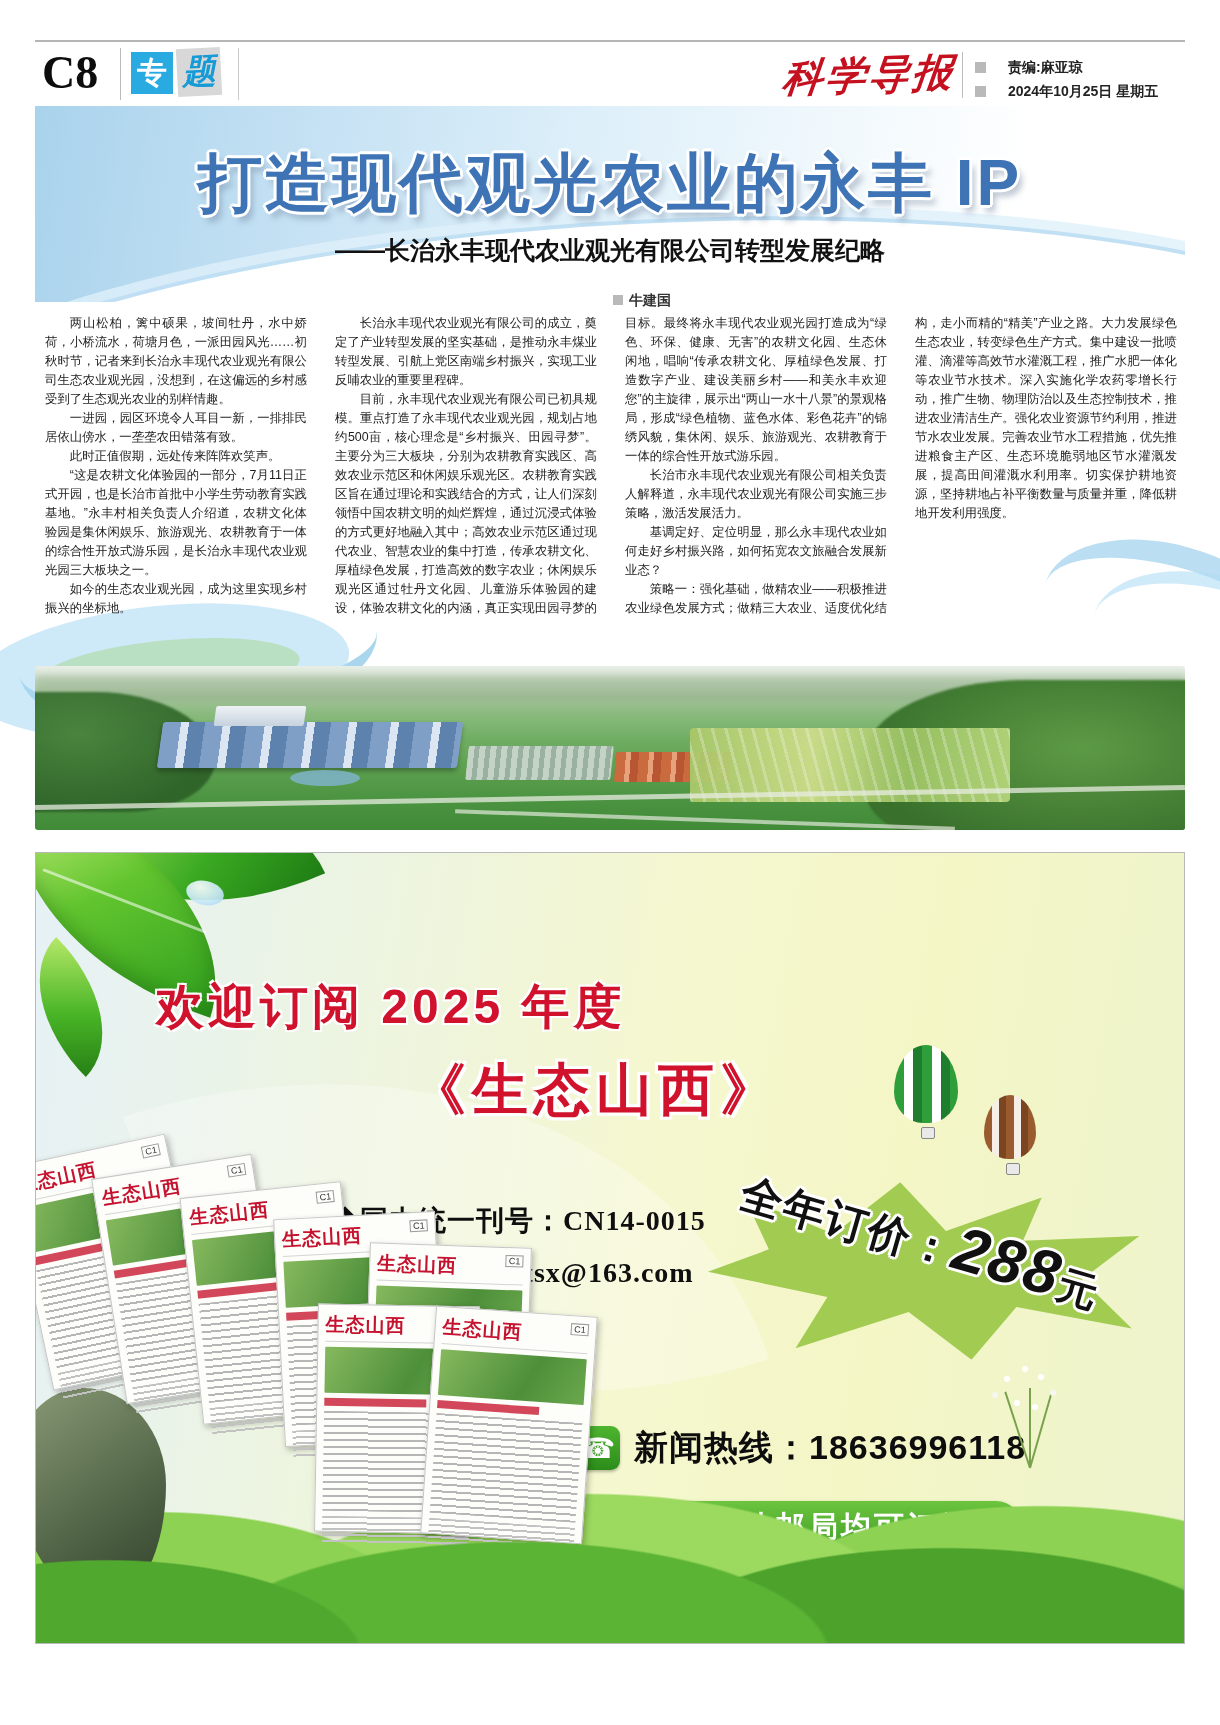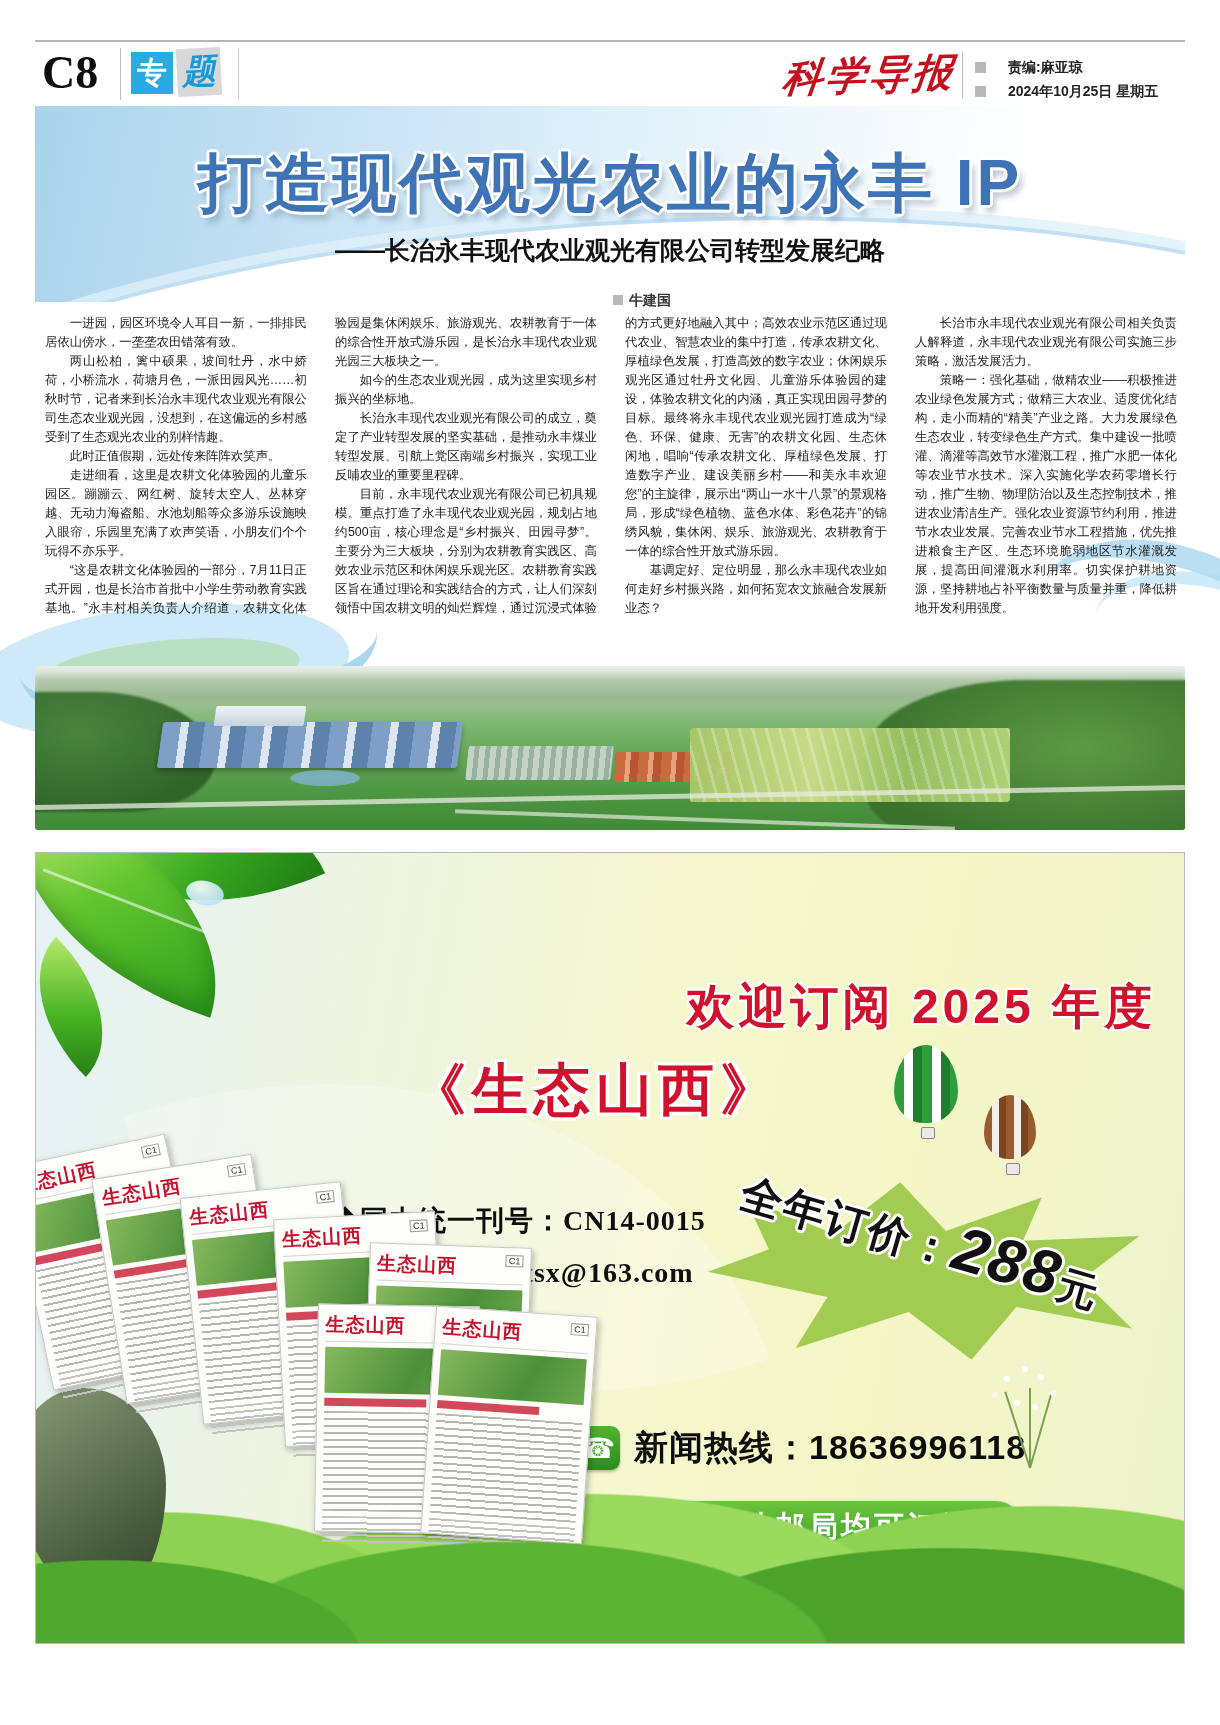--- a/index.html
+++ b/index.html
@@ -65,21 +65,21 @@
   .ad { position:absolute; left:35px; top:852px; width:1150px; height:792px; border:1px solid #b9b9b9; overflow:hidden;
     background:linear-gradient(100deg,#e6f1f7 0%,#ecf4e2 25%,#f5f7cf 52%,#f4f6c6 72%,#edf3cd 100%); }
   .ad-watermark { position:absolute; left:140px; top:170px; width:540px; height:430px; background:rgba(255,255,255,.30); border-radius:0 100% 0 100%; transform:rotate(-18deg); }
   .leaf { position:absolute; border-radius:0 100% 0 100%; }
   .leaf1 { left:-45px; top:-30px; width:250px; height:160px; transform:rotate(18deg); background:linear-gradient(135deg,#cdf07e,#62c52f 45%,#2f9e1d); box-shadow:inset -8px -10px 20px rgba(20,90,10,.35); }
   .leaf2 { left:55px; top:-70px; width:215px; height:140px; transform:rotate(-24deg); background:linear-gradient(150deg,#9ade52,#3aa922 55%,#1f7d14); }
   .leaf3 { left:-25px; top:115px; width:120px; height:78px; transform:rotate(45deg); background:linear-gradient(135deg,#b6e868,#49b526 55%,#267f15); }
   .leaf-vein { position:absolute; left:18%; top:46%; width:70%; height:3px; background:rgba(255,255,255,.55); border-radius:2px; transform:rotate(3deg); }
   .drop { position:absolute; left:150px; top:28px; width:38px; height:24px; background:radial-gradient(ellipse at 35% 30%,#ffffff,#cdeafb 55%,#9fd3ef); border-radius:50%; opacity:.9; transform:rotate(12deg); }
 
-  .ad-h1 { position:absolute; left:120px; top:122px; width:1000px; text-align:right; font-size:48px; font-weight:bold; color:#d0122c; letter-spacing:4px;
+  .ad-h1 { position:absolute; left:120px; top:122px; width:1000px; text-align:left; font-size:48px; font-weight:bold; color:#d0122c; letter-spacing:4px;
     text-shadow:-2px -2px 0 #fff,2px -2px 0 #fff,-2px 2px 0 #fff,2px 2px 0 #fff; }
   .ad-h2 { position:absolute; left:60px; top:200px; width:1000px; text-align:center; font-size:56px; font-weight:bold; color:#d0122c; letter-spacing:6px;
     text-shadow:-3px -3px 0 #fff,3px -3px 0 #fff,-3px 3px 0 #fff,3px 3px 0 #fff; }
 
   .ad-bullets { position:absolute; left:295px; top:342px; font-size:28px; font-weight:bold; color:#0f0f0f; line-height:52px; font-family:"Liberation Serif", serif; letter-spacing:1px; }
 
   .price-star { position:absolute; left:672px; top:330px; width:430px; height:175px; background:#a2cb51; transform:rotate(2deg);
     clip-path:polygon(0% 55%,14% 41%,8% 12%,29% 31%,44% 0%,55% 27%,77% 6%,73% 31%,100% 26%,87% 52%,99% 79%,72% 69%,62% 100%,47% 74%,21% 97%,28% 67%); }
   .price-text { position:absolute; left:700px; top:352px; width:400px; transform:rotate(16deg); font-weight:bold; color:#101010; white-space:nowrap;
     text-shadow:-3px 0 0 #fff,3px 0 0 #fff,0 -3px 0 #fff,0 3px 0 #fff,-2px -2px 0 #fff,2px 2px 0 #fff,-2px 2px 0 #fff,2px -2px 0 #fff; }
@@ -161,30 +161,29 @@
   <div class="subhead">——长治永丰现代农业观光有限公司转型发展纪略</div>
   <div class="byline"><span class="sq"></span><span>牛建国</span></div>
 
   <div class="wave-bl1"></div>
   <div class="wave-bl2"></div>
   <div class="wave-bl3"></div>
   <div class="wave-br1"></div>
   <div class="wave-br2"></div>
 
   <div class="columns">
+      <p>两山松柏，篱中硕果，坡间牡丹，水中娇荷，小桥流水，荷塘月色，一派田园风光……初秋时节，记者来到长治永丰现代农业观光有限公司生态农业观光园，没想到，在这偏远的乡村感受到了生态观光农业的别样情趣。</p>
       <p>一进园，园区环境令人耳目一新，一排排民居依山傍水，一垄垄农田错落有致。</p>
-      <p>两山松柏，篱中硕果，坡间牡丹，水中娇荷，小桥流水，荷塘月色，一派田园风光……初秋时节，记者来到长治永丰现代农业观光有限公司生态农业观光园，没想到，在这偏远的乡村感受到了生态观光农业的别样情趣。</p>
       <p>此时正值假期，远处传来阵阵欢笑声。</p>
-      <p>走进细看，这里是农耕文化体验园的儿童乐园区。蹦蹦云、网红树、旋转太空人、丛林穿越、无动力海盗船、水池划船等众多游乐设施映入眼帘，乐园里充满了欢声笑语，小朋友们个个玩得不亦乐乎。</p>
       <p>“这是农耕文化体验园的一部分，7月11日正式开园，也是长治市首批中小学生劳动教育实践基地。”永丰村相关负责人介绍道，农耕文化体验园是集休闲娱乐、旅游观光、农耕教育于一体的综合性开放式游乐园，是长治永丰现代农业观光园三大板块之一。</p>
       <p>如今的生态农业观光园，成为这里实现乡村振兴的坐标地。</p>
       <p>长治永丰现代农业观光有限公司的成立，奠定了产业转型发展的坚实基础，是推动永丰煤业转型发展、引航上党区南端乡村振兴，实现工业反哺农业的重要里程碑。</p>
       <p>目前，永丰现代农业观光有限公司已初具规模。重点打造了永丰现代农业观光园，规划占地约500亩，核心理念是“乡村振兴、田园寻梦”。主要分为三大板块，分别为农耕教育实践区、高效农业示范区和休闲娱乐观光区。农耕教育实践区旨在通过理论和实践结合的方式，让人们深刻领悟中国农耕文明的灿烂辉煌，通过沉浸式体验的方式更好地融入其中；高效农业示范区通过现代农业、智慧农业的集中打造，传承农耕文化、厚植绿色发展，打造高效的数字农业；休闲娱乐观光区通过牡丹文化园、儿童游乐体验园的建设，体验农耕文化的内涵，真正实现田园寻梦的目标。最终将永丰现代农业观光园打造成为“绿色、环保、健康、无害”的农耕文化园、生态休闲地，唱响“传承农耕文化、厚植绿色发展、打造数字产业、建设美丽乡村——和美永丰欢迎您”的主旋律，展示出“两山一水十八景”的景观格局，形成“绿色植物、蓝色水体、彩色花卉”的锦绣风貌，集休闲、娱乐、旅游观光、农耕教育于一体的综合性开放式游乐园。</p>
+      <p>长治市永丰现代农业观光有限公司相关负责人解释道，永丰现代农业观光有限公司实施三步策略，激活发展活力。</p>
       <p>基调定好、定位明显，那么永丰现代农业如何走好乡村振兴路，如何拓宽农文旅融合发展新业态？</p>
-      <p>长治市永丰现代农业观光有限公司相关负责人解释道，永丰现代农业观光有限公司实施三步策略，激活发展活力。</p>
       <p>策略一：强化基础，做精农业——积极推进农业绿色发展方式；做精三大农业、适度优化结构，走小而精的“精美”产业之路。大力发展绿色生态农业，转变绿色生产方式。集中建设一批喷灌、滴灌等高效节水灌溉工程，推广水肥一体化等农业节水技术。深入实施化学农药零增长行动，推广生物、物理防治以及生态控制技术，推进农业清洁生产。强化农业资源节约利用，推进节水农业发展。完善农业节水工程措施，优先推进粮食主产区、生态环境脆弱地区节水灌溉发展，提高田间灌溉水利用率。切实保护耕地资源，坚持耕地占补平衡数量与质量并重，降低耕地开发利用强度。</p>
     </div>
 
   <div class="photo">
     <div class="ph-ridge"></div>
     <div class="ph-forest-left"></div>
     <div class="ph-forest-right"></div>
     <div class="ph-plant"></div>
     <div class="ph-plant2"></div>
     <div class="ph-pond"></div>

